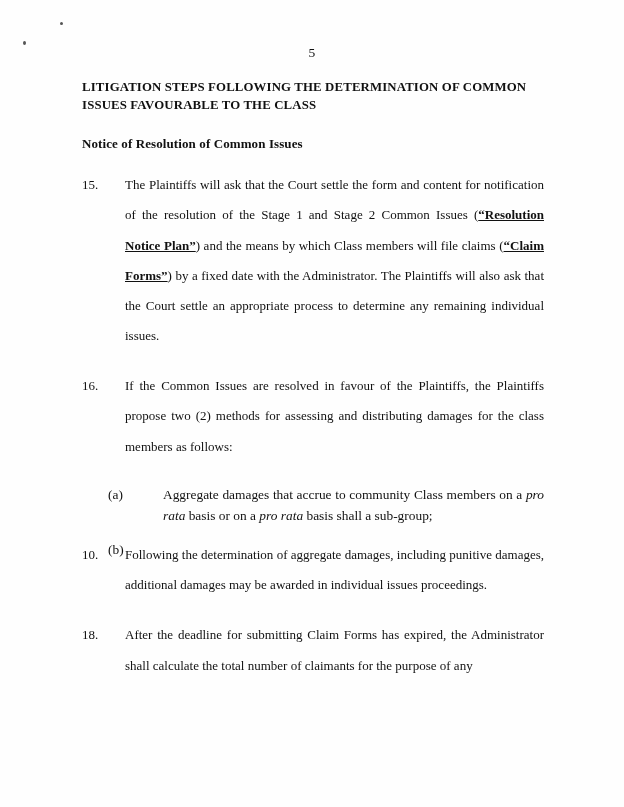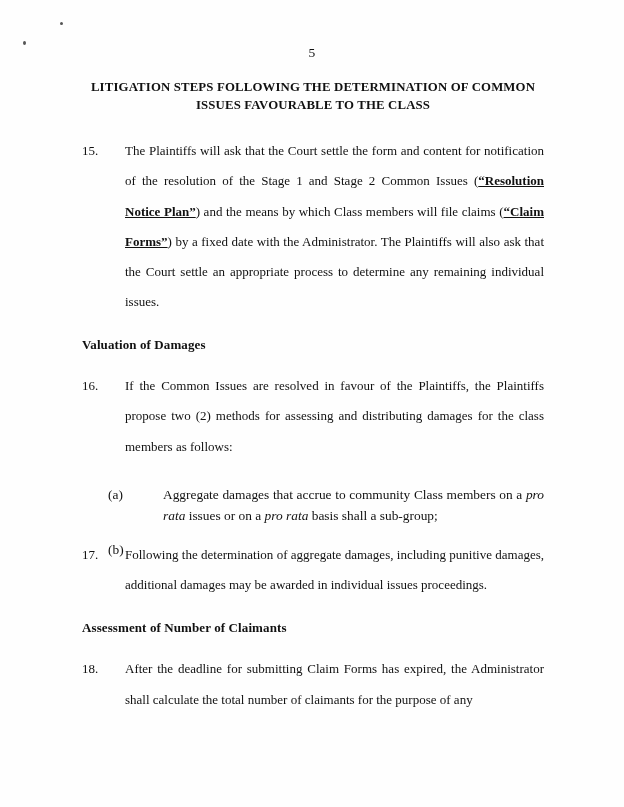--- a/index.html
+++ b/index.html
@@ -47,21 +47,20 @@
     width: 462px;
   }
 
   .doc-heading {
     font-size: 12.8px;
     font-weight: bold;
     line-height: 1.42;
     letter-spacing: 0.15px;
     margin: 0 0 22px 0;
     text-transform: uppercase;
-    text-align: center;
   }
 
   .sub-heading {
     font-size: 13px;
     font-weight: bold;
     margin: 0 0 18px 0;
     letter-spacing: 0.1px;
   }
 
   .para {
@@ -108,44 +107,43 @@
 
   <div class="speck speck-a"></div>
   <div class="speck speck-b"></div>
 
   <div class="page-number">5</div>
 
   <div class="content">
 
     <div class="doc-heading">LITIGATION STEPS FOLLOWING THE DETERMINATION OF COMMON ISSUES FAVOURABLE TO THE CLASS</div>
 
+    <div class="sub-heading">Notice of Resolution of Common Issues</div>
 
     <div class="para">
       <span class="num">15.</span><span id="p15"><span>The Plaintiffs will ask that the Court settle the form and content for notification of the resolution of the Stage 1 and Stage 2 Common Issues (</span><b>“Resolution Notice Plan”</b><span>) and the means by which Class members will file claims (</span><b>“Claim Forms”</b><span>) by a fixed date with the Administrator.  The Plaintiffs will also ask that the Court settle an appropriate process to determine any remaining individual issues.</span></span>
     </div>
 
-    <div class="sub-heading">Valuation of Damages</div>
 
     <div class="para tight">
       <span class="num">16.</span><span id="p16"><span>If the Common Issues are resolved in favour of the Plaintiffs, the Plaintiffs propose two (2) methods for assessing and distributing damages for the class members as follows:</span></span>
     </div>
 
     <div class="sub-list">
       <div class="sub-item">
-        <span class="label">(a)</span><span id="sa"><span>Aggregate damages that accrue to community Class members on a </span><i>pro rata</i><span> issues or on a </span><i>pro rata</i><span> basis shall a sub-group;</span></span>
+        <span class="label">(a)</span><span id="sa"><span>Aggregate damages that accrue to community Class members on a </span><i>pro rata</i><span> basis or on a </span><i>pro rata</i><span> basis shall a sub-group;</span></span>
       </div>
       <div class="sub-item">
         <span class="label">(b)</span>
       </div>
     </div>
 
     <div class="para">
-      <span class="num">17.</span><span id="p17"><span>Following the determination of aggregate damages, including punitive damages, additional damages may be awarded in individual issues proceedings.</span></span>
+      <span class="num">10.</span><span id="p17"><span>Following the determination of aggregate damages, including punitive damages, additional damages may be awarded in individual issues proceedings.</span></span>
     </div>
 
-    <div class="sub-heading">Assessment of Number of Claimants</div>
 
     <div class="para">
       <span class="num">18.</span><span id="p18"><span>After the deadline for submitting Claim Forms has expired, the Administrator shall calculate the total number of claimants for the purpose of any </span></span>
     </div>
 
   </div>
 </div>
 
 </body></html>

